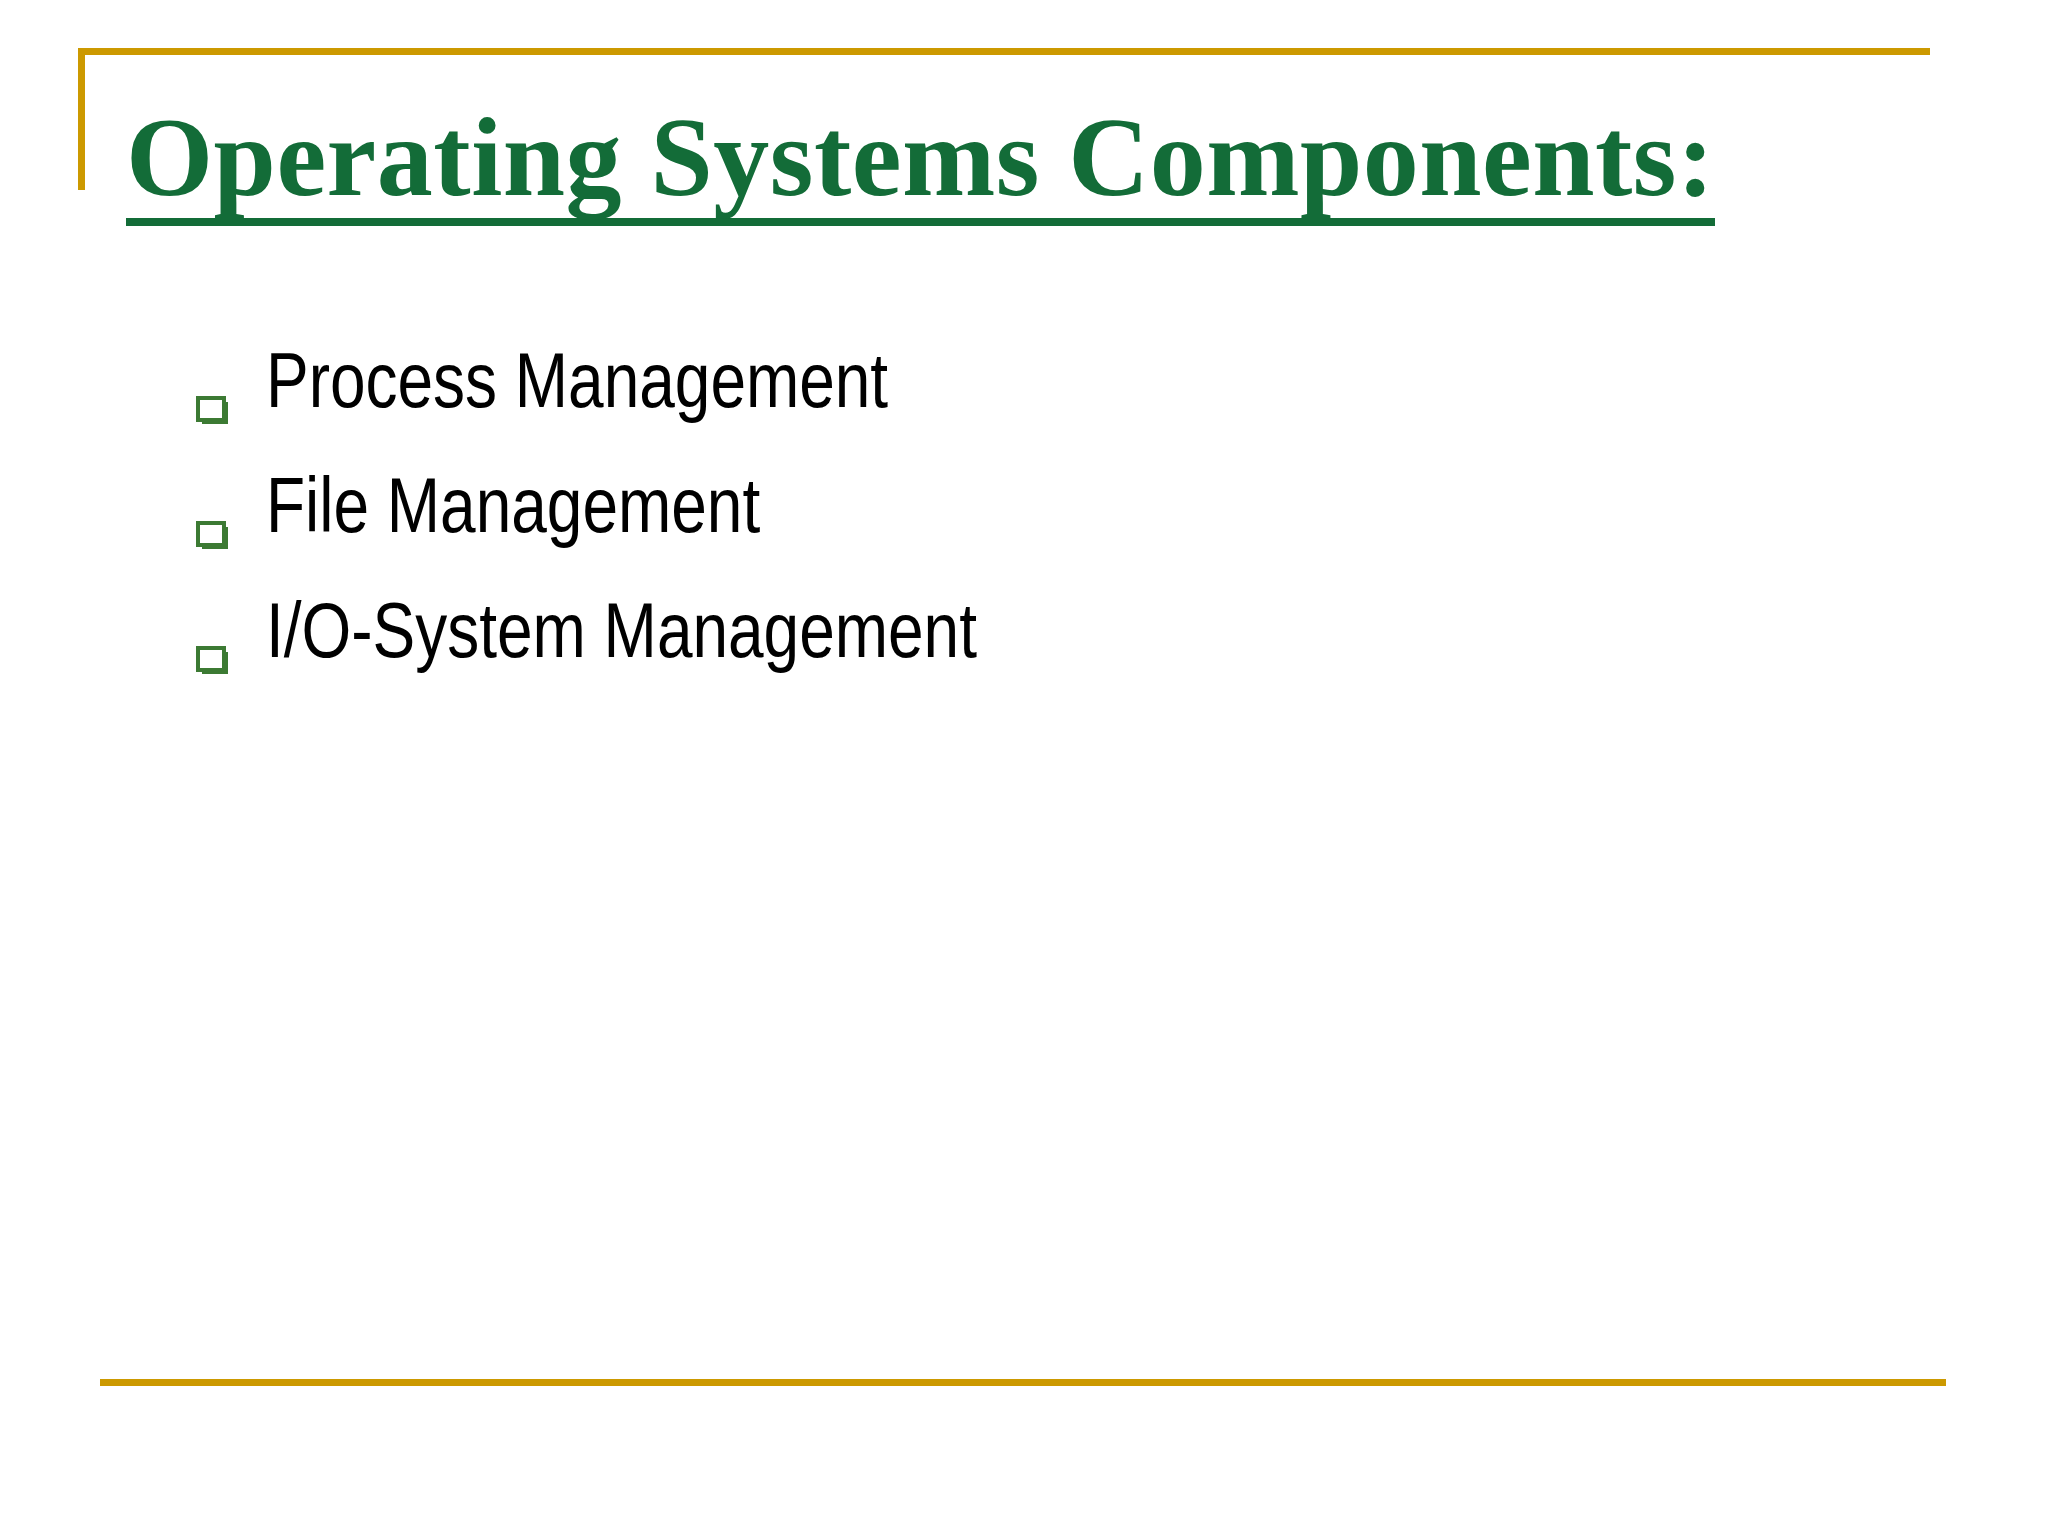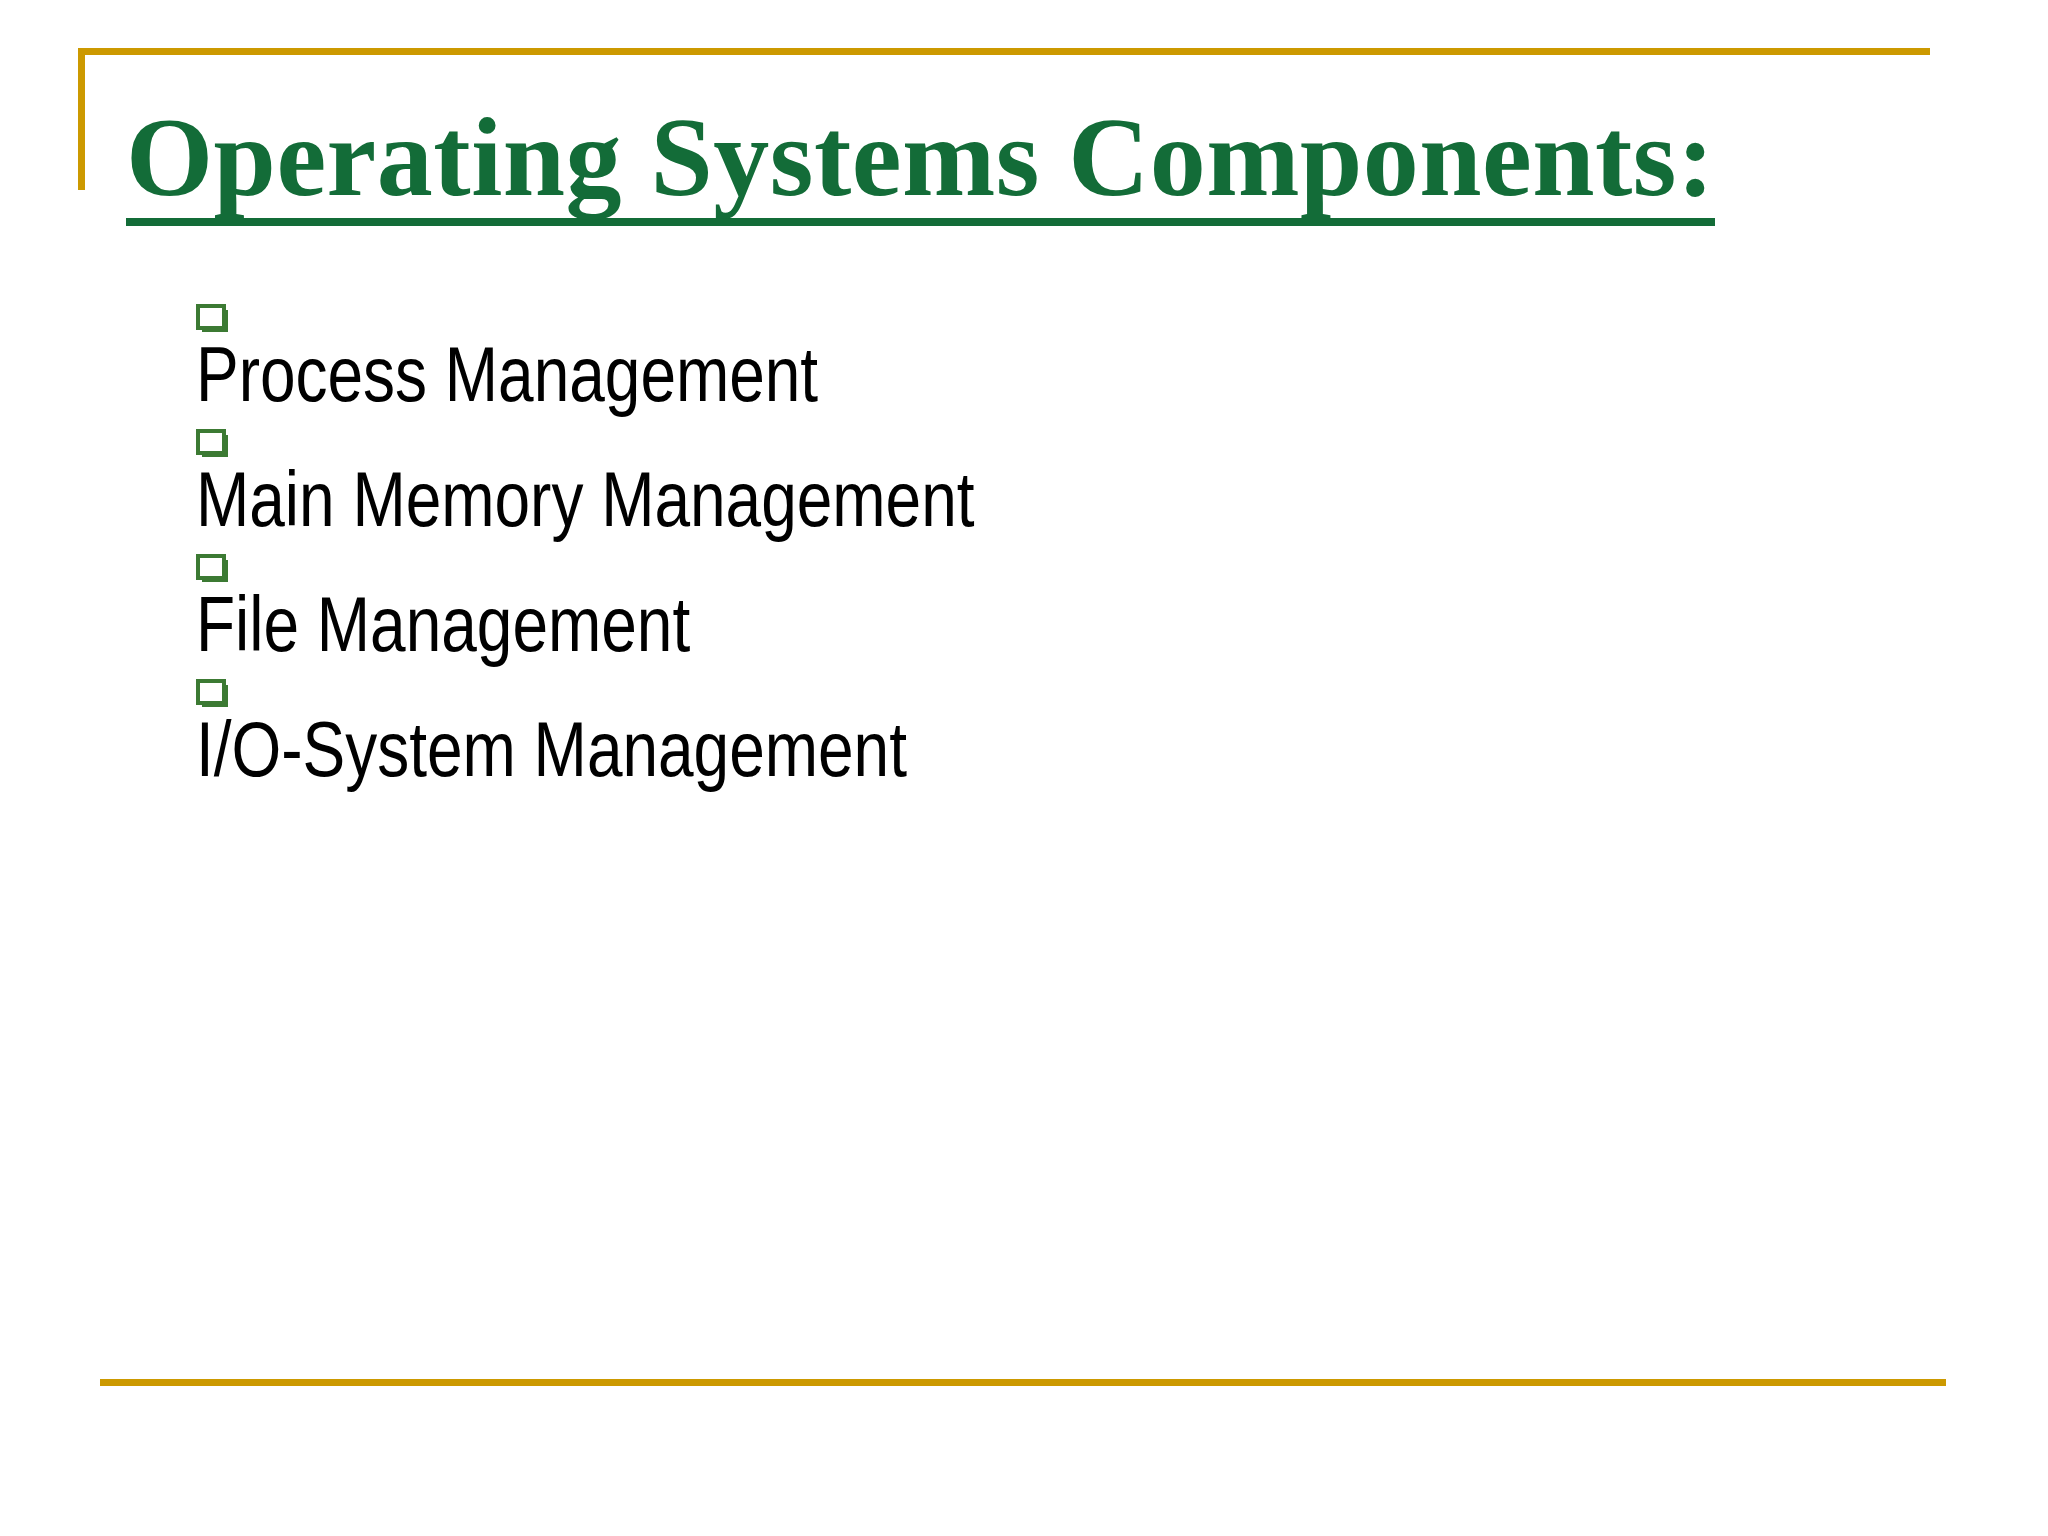--- a/index.html
+++ b/index.html
@@ -71,23 +71,22 @@
     position: absolute;
     left: 196px;
     top: 298px;
     width: 1760px;
     list-style: none;
     margin: 0;
     padding: 0;
   }
   .bullet-item {
     display: flex;
-    align-items: flex-start;
+    align-items: flex-end;
     height: 125px;
-    flex-direction: column;
   }
   .bullet-marker {
     position: relative;
     flex: 0 0 auto;
     width: 32px;
     height: 27px;
     margin-right: 38px;
     margin-top: 6px;
   }
   
@@ -136,24 +135,20 @@
     <span class="title-text">Operating Systems Components:</span>
   </div>
 
   <ul class="bullet-list">
     <li class="bullet-item">
       <span class="bullet-marker"></span>
       <span class="bullet-label">Process Management</span>
     </li>
     <li class="bullet-item">
       <span class="bullet-marker"></span>
-      <span class="bullet-label">Main Memory Management</span>
-    </li>
-    <li class="bullet-item">
-      <span class="bullet-marker"></span>
       <span class="bullet-label">File Management</span>
     </li>
     <li class="bullet-item">
       <span class="bullet-marker"></span>
       <span class="bullet-label">I/O-System Management</span>
     </li>
   </ul>
 
 </div>
 

